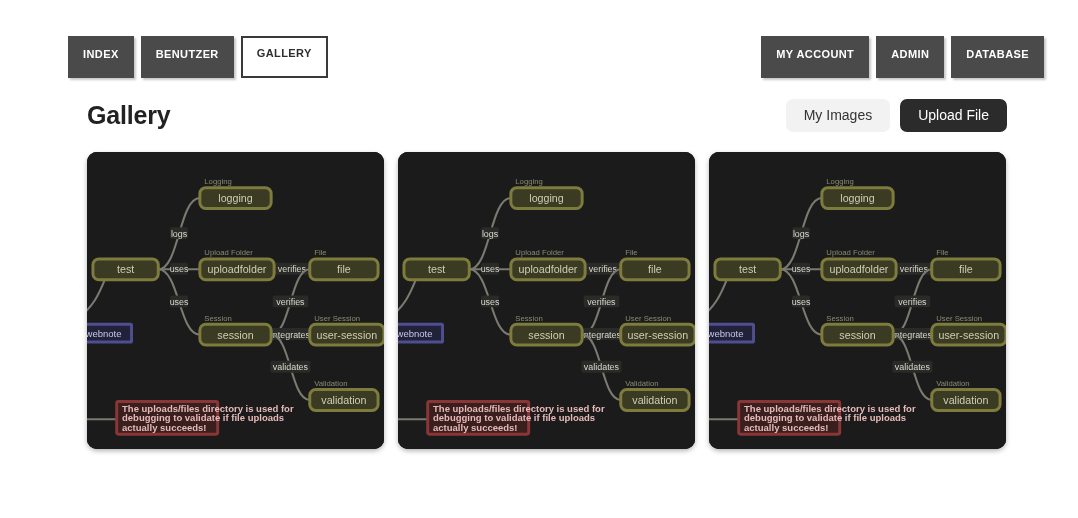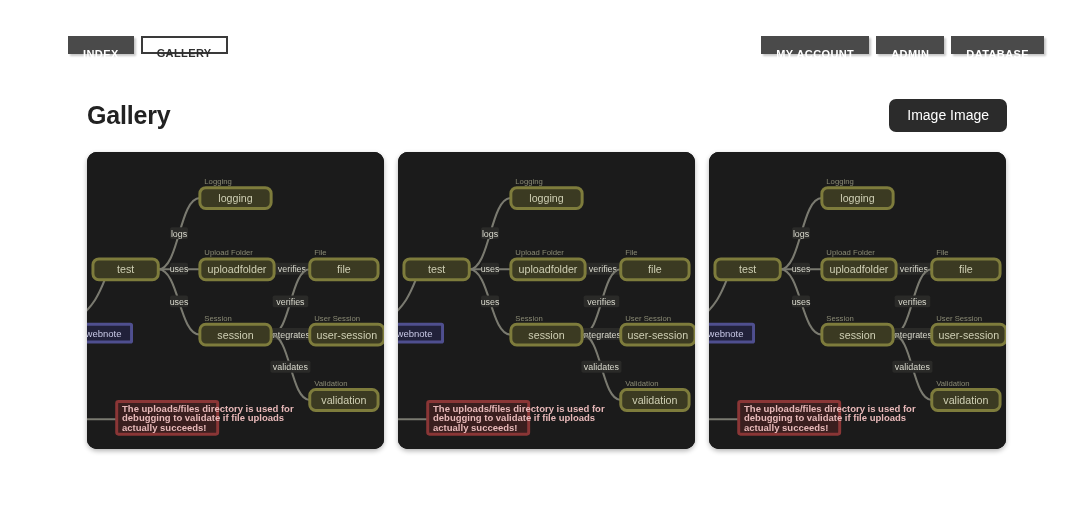--- a/index.html
+++ b/index.html
@@ -35,21 +35,21 @@
   .nav-group.right { margin-left: auto; margin-right: 34px; }
 
   .nav-btn {
     background: #4a4a4a;
     color: #ffffff;
     font-size: 11px;
     font-weight: bold;
     letter-spacing: 0.4px;
     text-transform: uppercase;
     padding: 0 14px;
-    height: 18px;
+    height: 42px;
     line-height: 34px;
     border: 1px solid #4a4a4a;
     box-sizing: border-box;
     text-align: center;
     white-space: nowrap;
     box-shadow: 2px 2px 2px rgba(0,0,0,0.22);
     cursor: pointer;
     user-select: none;
   }
   .nav-btn.active {
@@ -187,33 +187,35 @@
     text-anchor: middle;
   }
   .edge-lbl-bg { fill: #2a2a28; }
 </style>
 </head>
 <body>
 
 <div class="nav-wrap">
   <div class="nav-group left" id="nav-left">
       <div class="nav-btn">INDEX</div>
+      <div class="nav-btn">BENUTZER</div>
       <div class="nav-btn active">GALLERY</div>
     </div>
   <div class="nav-group right" id="nav-right">
       <div class="nav-btn">MY ACCOUNT</div>
       <div class="nav-btn">ADMIN</div>
       <div class="nav-btn">DATABASE</div>
     </div>
 </div>
 
 <div class="head-row">
   <div class="page-title">Gallery</div>
   <div class="head-actions">
-    <button class="btn-dark">Image Image</button>
+    <button class="btn-light">My Images</button>
+    <button class="btn-dark">Upload File</button>
   </div>
 </div>
 
 <div class="gallery-grid" id="gallery-grid">
     <div class="img-card">
       <div class="thumb">
         <svg viewBox="0 0 100 100" preserveAspectRatio="none">
           <rect x="0" y="0" width="100" height="100" fill="#1b1b1b"></rect>
           <path class="edge" d="M24,39.5 C31,39.5 31,15.5 38,15.5"></path>
           <rect class="edge-lbl-bg" x="28" y="25.3" width="6" height="4" rx="0.6"></rect>

